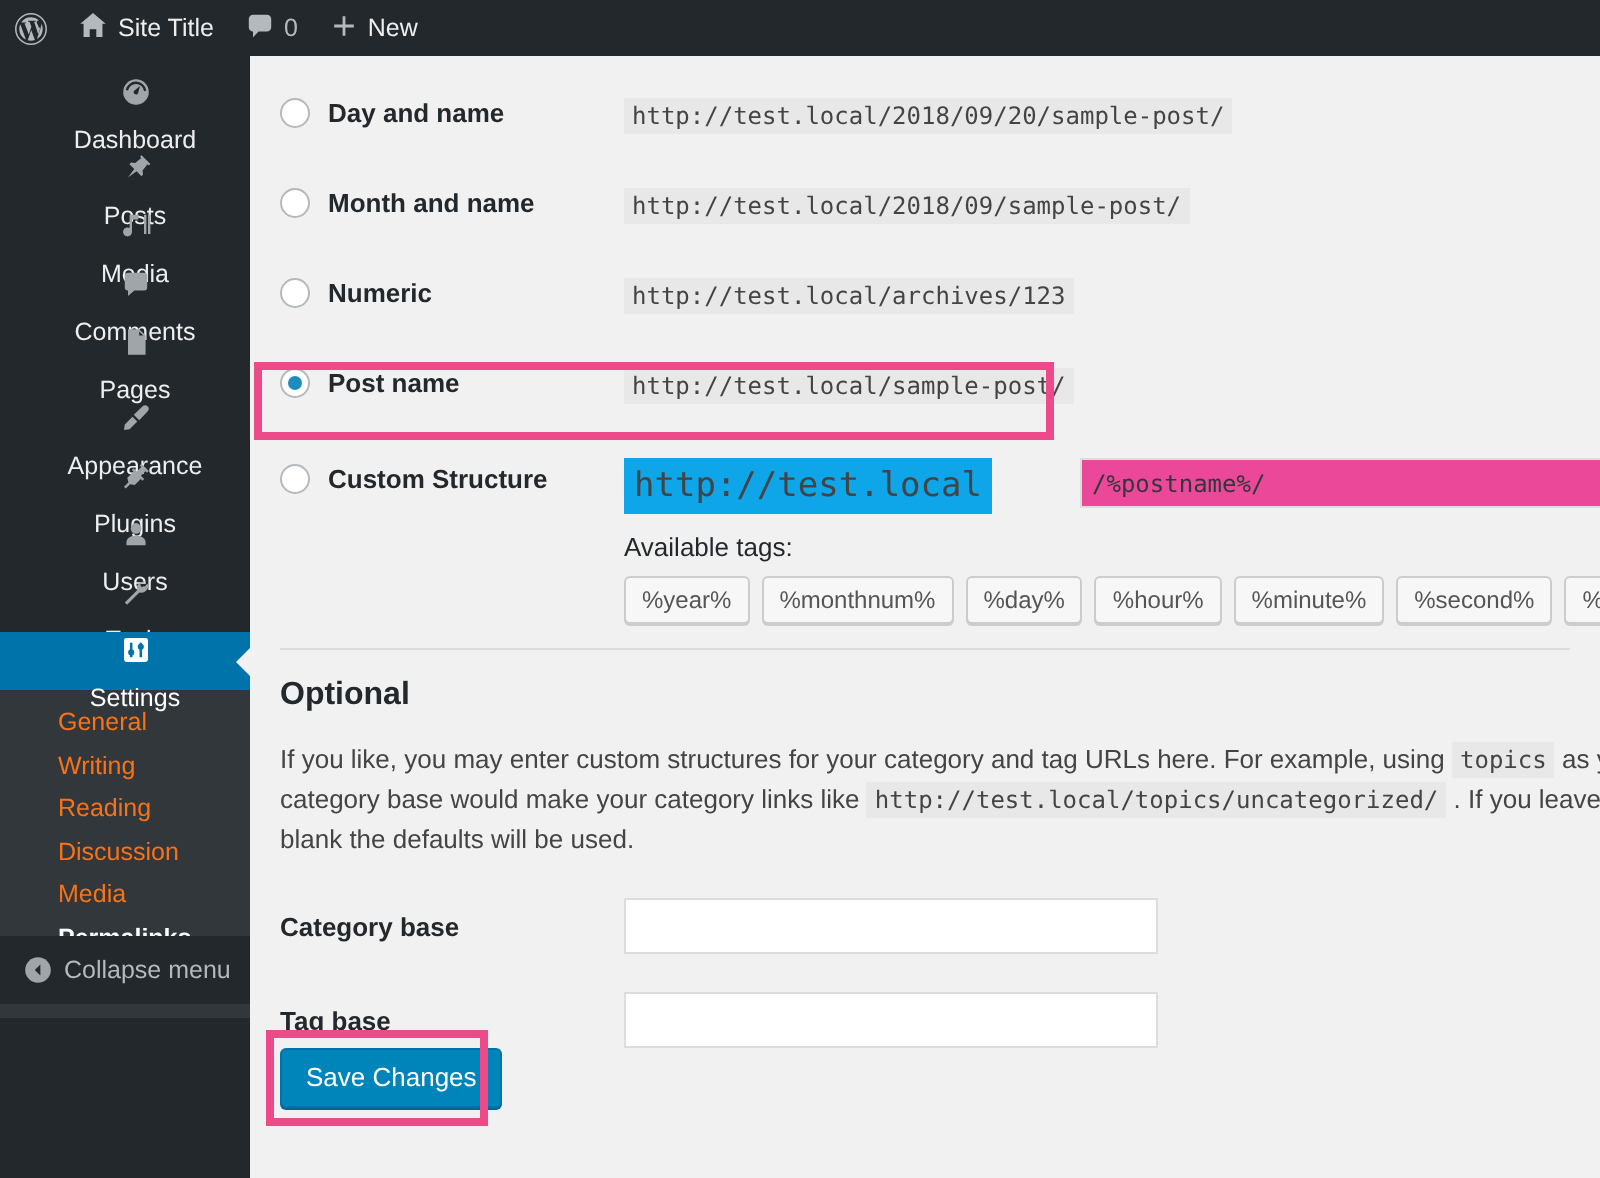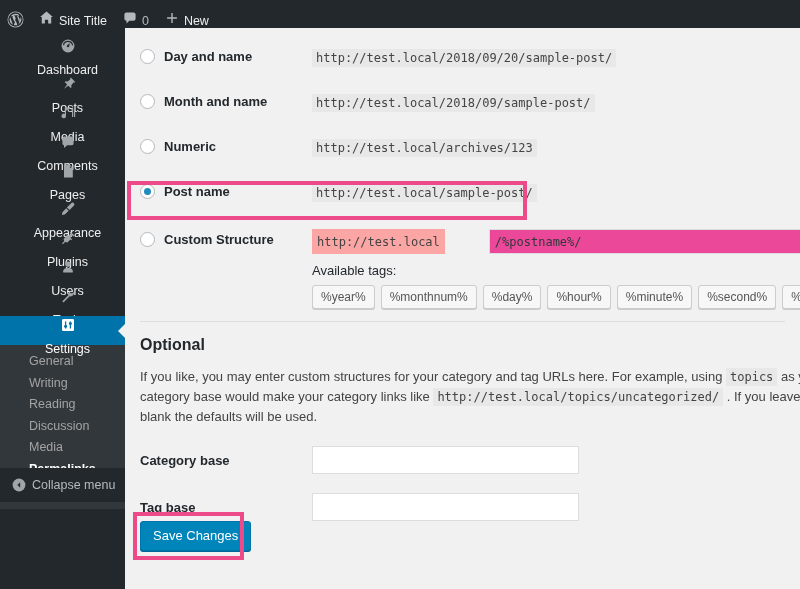--- a/index.html
+++ b/index.html
@@ -16,21 +16,21 @@
   #adminbar {
     position: absolute; top: 0; left: 0;
     width: 800px; height: 28px;
     background: #23282d;
     color: #b4b9be;
     display: flex; align-items: center;
     font-size: 12.5px;
     z-index: 30;
   }
   .ab-item {
-    display: flex; align-items: flex-end; gap: 5px;
+    display: flex; align-items: center; gap: 5px;
     height: 28px; padding: 0 8px;
     color: #b4b9be;
   }
   .ab-item.first { padding-left: 7px; padding-right: 7px; }
   .ab-logo svg { display: block; }
   .ab-label { color: #eee; font-size: 12.5px; }
   .ab-count { color: #b4b9be; font-size: 12.5px; }
 
   
   #adminmenuwrap {
@@ -70,21 +70,21 @@
     border-bottom: 8px solid transparent;
     border-right: 8px solid #f1f1f1;
   }
   .menu-sep { height: 9px; }
   .submenu { background: #32373c; padding: 6px 0 7px 0; }
   .submenu-item {
     display: block;
     padding: 0 0 0 29px;
     line-height: 21.5px;
     font-size: 12.5px;
-    color: #a3a3a3;
+    color: #f97316;
   }
   .submenu-item.current { color: #fff; font-weight: bold; }
   .collapse-row {
     position: absolute; left: 0; top: 440px;
     width: 125px; height: 34px;
     display: flex; align-items: center; gap: 4px;
     padding-left: 10px;
     color: #b4b9be;
     font-size: 12.5px;
     background: #23282d;
@@ -161,22 +161,22 @@
   .custom-row .cell-label {
     display: flex; align-items: center; gap: 9px;
     width: 172px; flex: 0 0 172px;
     padding-top: 8px;
     font-size: 13px; font-weight: bold; color: #23282d;
   }
   .custom-right { padding-top: 5px; }
   .struct-inputline { display: flex; align-items: stretch; }
   .struct-prefix {
     font-family: "DejaVu Sans Mono", "Liberation Mono", monospace;
-    font-size: 12px;
-    background: #fca5a5;
+    font-size: 17px;
+    background: #0ea5e9;
     color: #444;
     padding: 4px 5px;
     display: flex; align-items: center;
   }
   .struct-input {
     width: 355px; height: 25px;
     border: 1px solid #ddd;
     background: #ec4899;
     color: #32373c;
     font-family: "DejaVu Sans Mono", "Liberation Mono", monospace;

